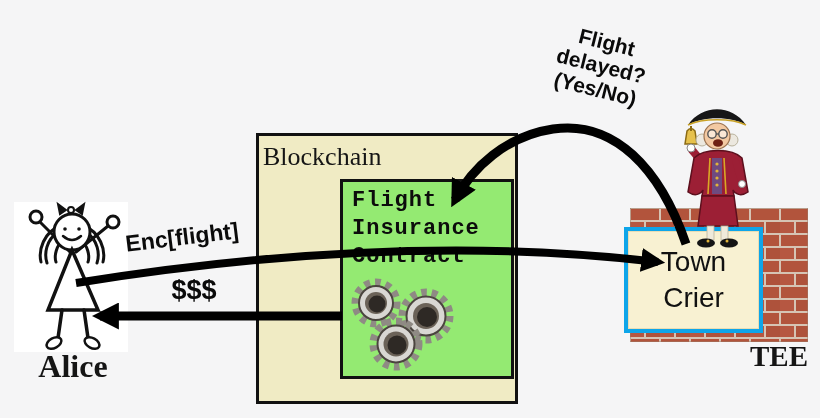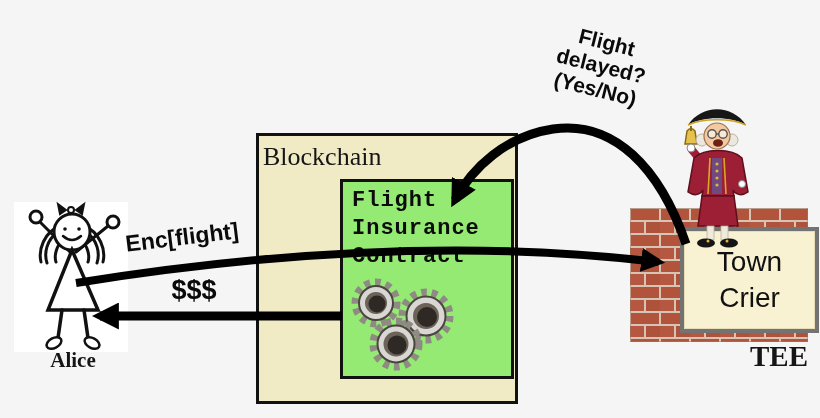--- a/index.html
+++ b/index.html
@@ -3,36 +3,36 @@
 <meta charset="utf-8">
 <style>
   html,body{margin:0;padding:0;background:#f5f5f6;}
   #canvas{position:relative;width:820px;height:418px;background:#f5f5f6;overflow:hidden;
           font-family:"Liberation Sans",sans-serif;}
   .abs{position:absolute;}
 
   
   #alice-panel{left:14px;top:202px;width:114px;height:150px;background:#ffffff;}
   #alice-label{left:18px;top:348px;width:110px;text-align:center;
-               font-family:"Liberation Serif",serif;font-weight:bold;font-size:21px;color:#151515;}
+               font-family:"Liberation Serif",serif;font-weight:bold;font-size:32px;color:#151515;}
 
   
   #blockchain-box{left:256px;top:133px;width:256px;height:265px;background:#f0ebc4;
                   border:3px solid #111;}
   #blockchain-label{left:4px;top:6px;font-family:"Liberation Serif",serif;font-weight:normal;
                     font-size:26px;color:#151515;}
 
   
   #contract-box{left:340px;top:179px;width:168px;height:194px;background:#94ea72;border:3px solid #111;}
   #contract-label{left:9px;top:5px;font-family:"Liberation Mono",monospace;font-weight:bold;
                   font-size:22px;line-height:28px;color:#0c0c0c;white-space:pre-line;letter-spacing:1px;}
 
   
   #brick-panel{left:630px;top:208px;}
-  #tc-box{left:680px;top:227px;width:131px;height:98px;background:#f8f1d2;border:4px solid #737373;
+  #tc-box{left:624px;top:227px;width:131px;height:98px;background:#f8f1d2;border:4px solid #0ea5e9;
           box-shadow:inset 0 0 0 1px #e8ddb4;display:flex;align-items:center;justify-content:center;}
   #tc-box-label{font-family:"Liberation Sans",sans-serif;font-weight:400;font-size:28px;line-height:36px;
                 color:#111;text-align:center;white-space:pre-line;}
   #tee-label{left:630px;top:340px;width:178px;text-align:right;font-family:"Liberation Serif",serif;
              font-weight:bold;font-size:29px;color:#151515;}
   #crier{left:674px;top:100px;}
 
   
   #enc-label{left:104px;top:224px;width:156px;text-align:center;transform:rotate(-7deg);
              font-weight:bold;font-size:23px;color:#0a0a0a;}

